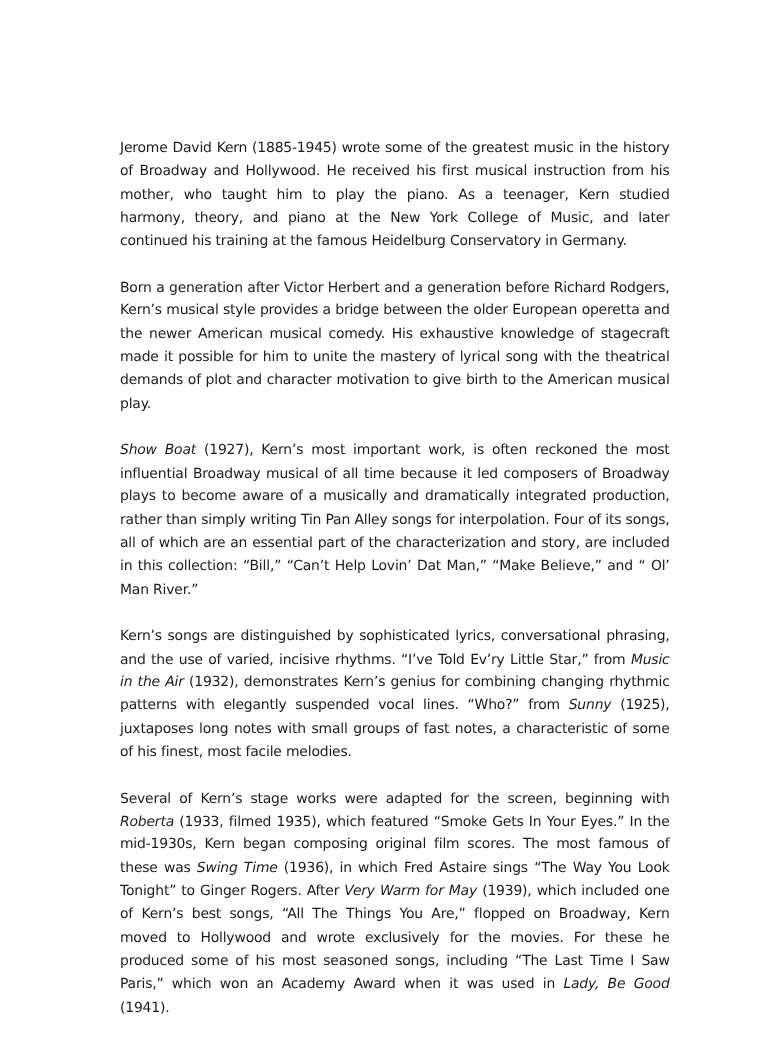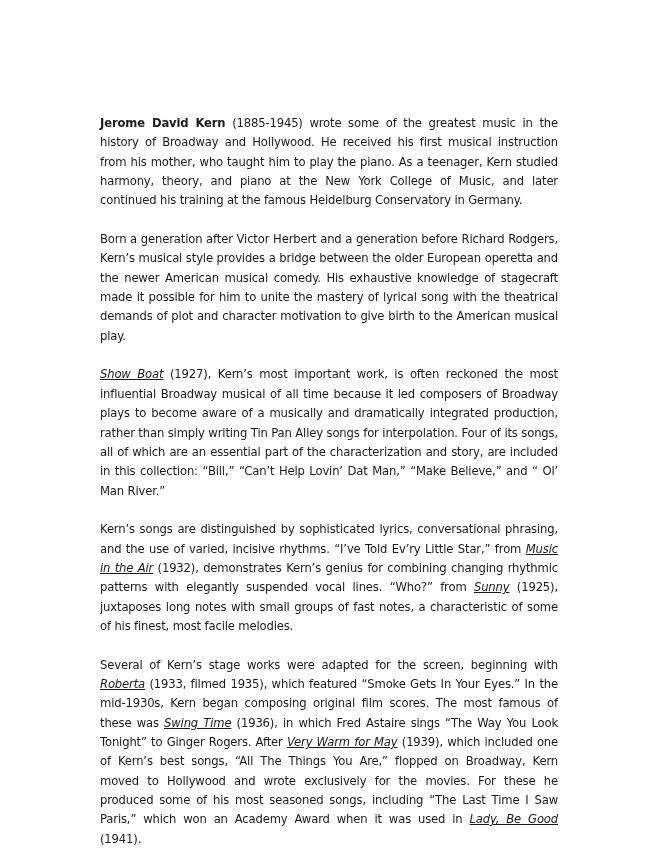--- a/index.html
+++ b/index.html
@@ -23,22 +23,22 @@
     font-size: 11.6px;
     line-height: 19.35px;
     letter-spacing: -0.15px;
     word-spacing: 0px;
   }
   .para {
     margin: 0 0 19.35px 0;
     text-align: justify;
     text-align-last: left;
   }
-  .bold { font-weight: bold; }
-  .ital { font-style: italic; text-decoration: underline; }
+  .bold { font-weight: normal; }
+  .ital { font-style: italic; }
 </style>
 </head>
 <body>
 
 <div class="page">
   <p class="para">
     <span class="bold">Jerome David Kern</span><span> (1885-1945) wrote some of the greatest music in the history of Broadway and Hollywood. He received his first musical instruction from his mother, who taught him to play the piano. As a teenager, Kern studied harmony, theory, and piano at the New York College of Music, and later continued his training at the famous Heidelburg Conservatory in Germany.</span>
   </p>
 
   <p class="para">

